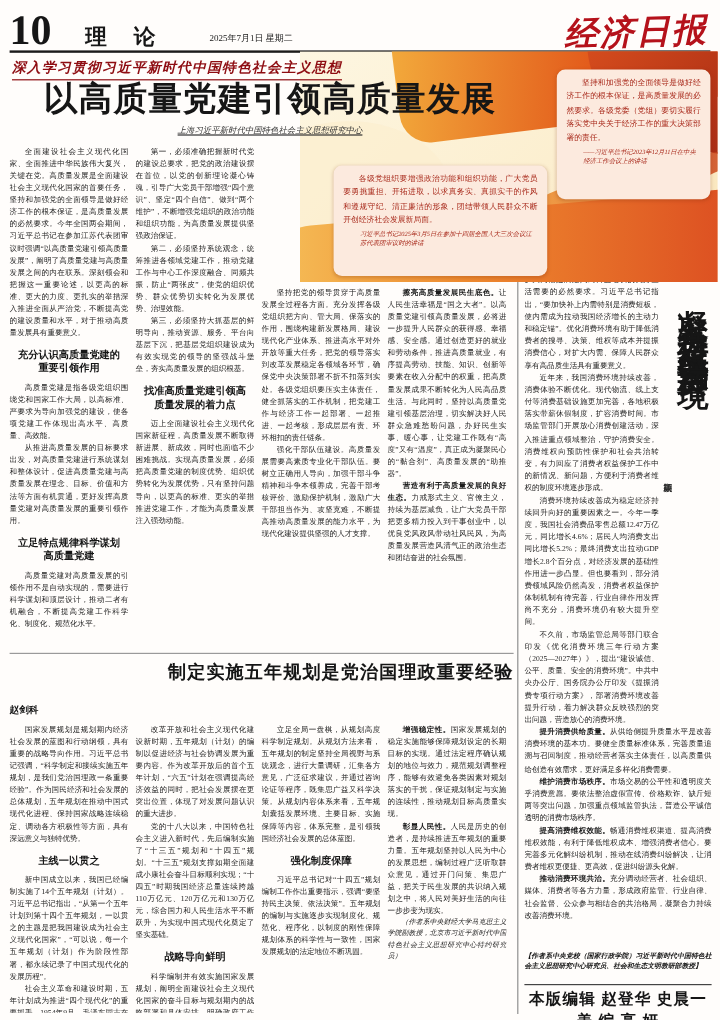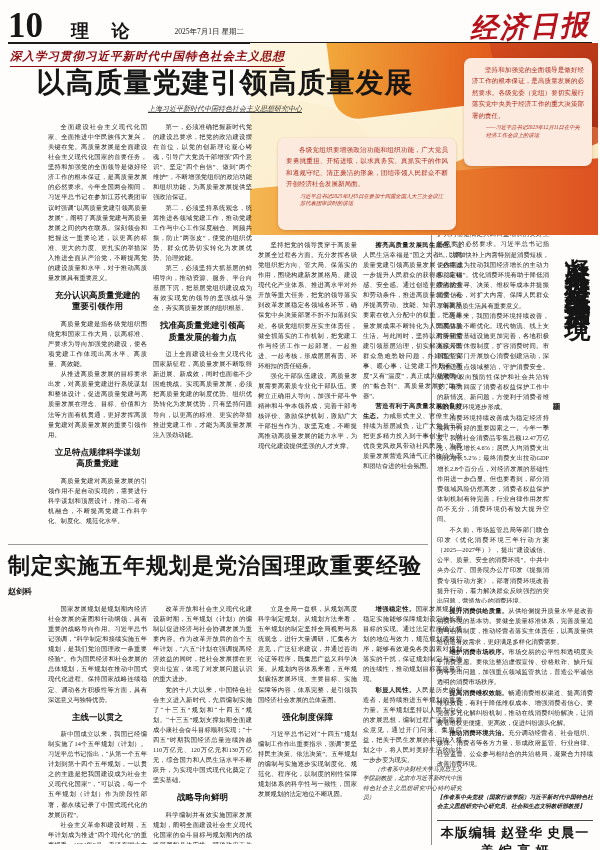--- a/index.html
+++ b/index.html
@@ -38,33 +38,33 @@
       border-radius:50%;transform:rotate(-14deg);opacity:.85;}
   
   .qbox{position:absolute;background:#fceade;border-radius:7px;color:#a8291b;z-index:3;
         padding:6px 8px;box-shadow:0 1px 3px rgba(120,40,10,.25);}
   .qbox p{font-size:6.5px;line-height:1.75;text-indent:2em;text-align:justify;}
   .qbox .attr{display:block;margin-top:3px;font-size:5.3px;font-style:italic;line-height:1.5;
               padding-left:14px;}
   .q-center{left:278px;top:138px;width:178px;height:92px;}
   .q-right{left:464px;top:58px;width:128px;height:108px;}
   
-  .col{position:absolute;width:99px;overflow:hidden;z-index:2;margin-left:40px;}
+  .col{position:absolute;width:99px;overflow:hidden;z-index:2;}
   .col p{font-size:6.3px;line-height:1.6;text-indent:2em;text-align:justify;color:#1c1c1c;}
   .col p b{font-weight:900;}
   .col h3{font-size:8.5px;font-weight:900;text-align:center;margin:7px 4px 6px 4px;line-height:1.35;
           font-family:"Liberation Sans","DejaVu Sans",sans-serif;}
   .col p.note{font-style:italic;font-size:5.8px;}
   .a1c1{left:8px;top:122px;height:418px;}
   .a1c2{left:113px;top:122px;height:418px;}
   .a1c3{left:218px;top:240px;height:300px;}
   .a1c4{left:323px;top:240px;height:300px;}
   
   .a2-rule{position:absolute;left:8px;right:172px;top:544px;height:1px;background:#9a9a9a;}
-  .headline2{position:absolute;left:8px;top:551px;width:420px;text-align:left;font-size:22px;
+  .headline2{position:absolute;left:8px;top:551px;width:420px;text-align:right;font-size:15px;
              font-weight:900;letter-spacing:1px;}
   .author2{position:absolute;left:8px;top:586px;width:420px;text-align:left;font-size:8px;font-weight:bold;}
   .a2c1{left:8px;top:604px;height:240px;}
   .a2c2{left:113px;top:604px;height:240px;}
   .a2c3{left:218px;top:604px;height:240px;}
   .a2c4{left:323px;top:604px;height:240px;}
   
   .vdiv{position:absolute;left:431px;top:215px;width:1px;height:630px;background:#8f8f8f;}
   .a3top{position:absolute;left:437px;top:219px;width:112px;height:384px;overflow:hidden;}
   .a3top p,.a3bot p{font-size:6.3px;line-height:1.62;text-indent:2em;text-align:justify;color:#1c1c1c;}

